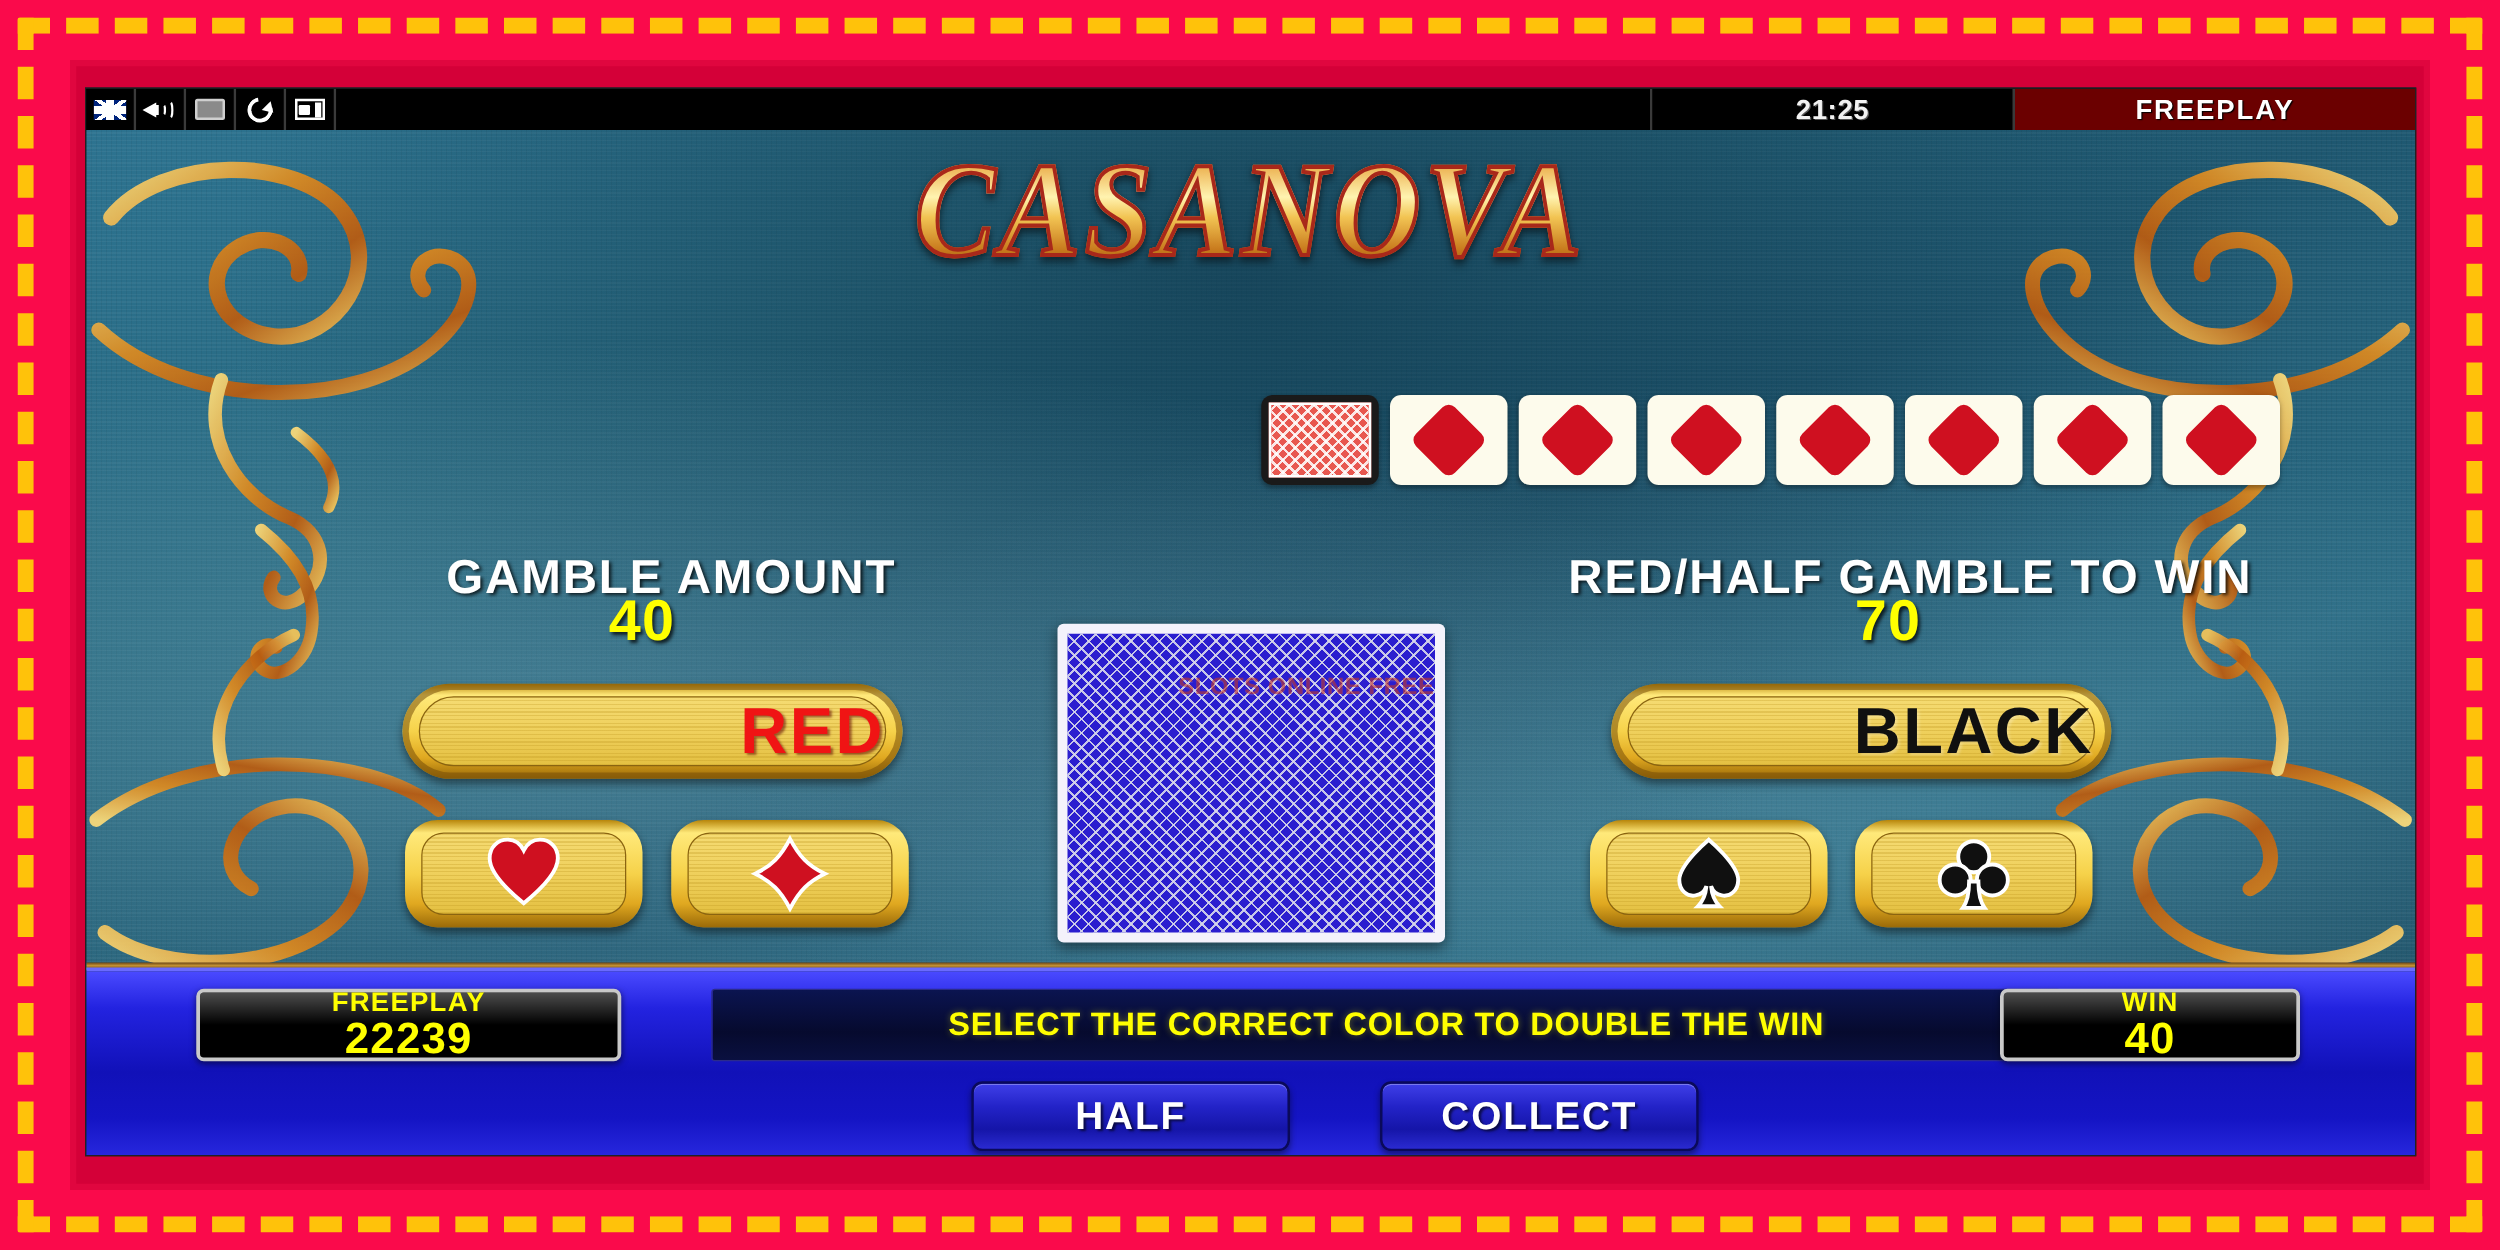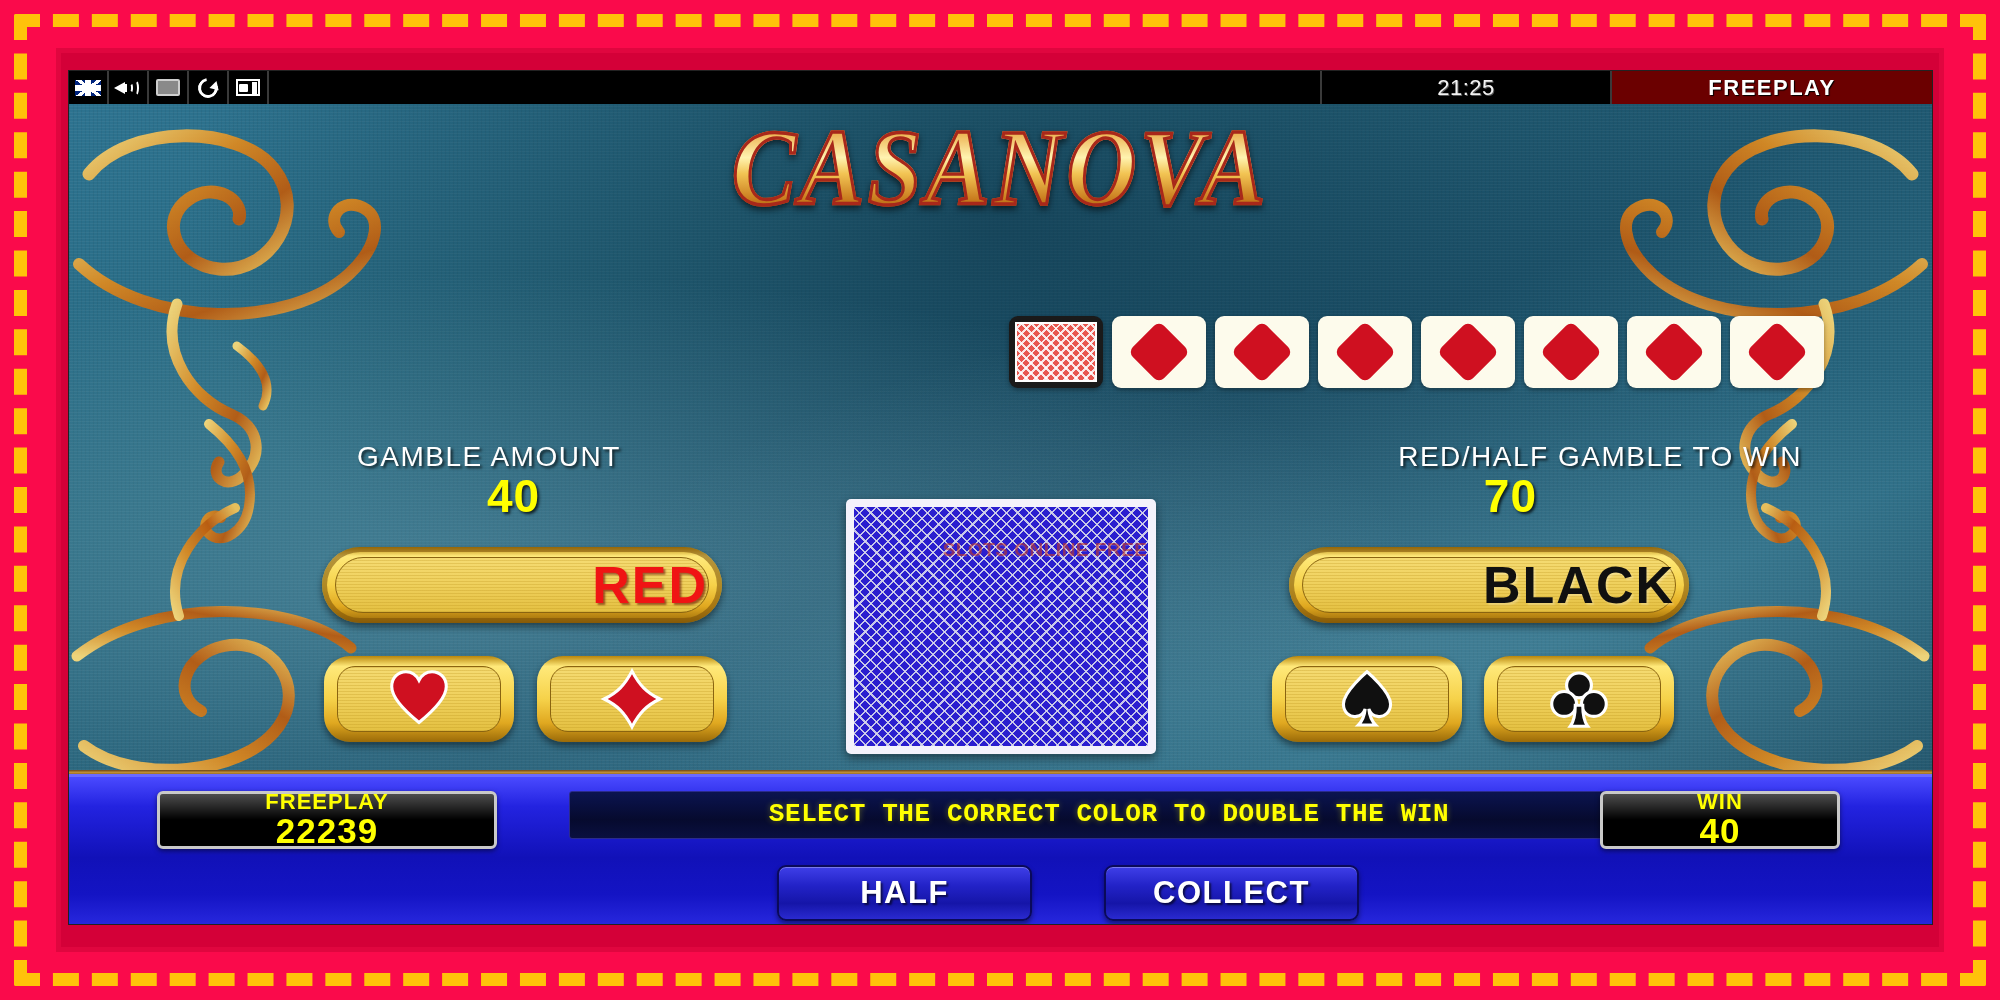--- a/index.html
+++ b/index.html
@@ -103,21 +103,21 @@
   }
   .layout-icon{
     width:24px;height:17px;border:2px solid #fff;position:relative;
   }
   .layout-icon::before{content:"";position:absolute;left:1px;top:3px;width:9px;height:8px;background:#fff;border-radius:1px;}
   .layout-icon::after{content:"";position:absolute;right:1px;top:1px;width:5px;height:12px;background:#fff;}
   #tb-spacer{ flex:1; background:#000; border-right:2px solid #3a3a3a;}
   #clock{
     width:290px; background:#000;
     display:flex;align-items:center;justify-content:center;
-    color:#f2f2f2; font-weight:normal; font-size:22px;
+    color:#f2f2f2; font-weight:bold; font-size:22px;
     letter-spacing:0.5px; border-right:2px solid #3a3a3a;
     text-shadow:1px 1px 0 #555;
   }
   #freeplay-tag{
     width:320px; background:#6b0000;
     display:flex;align-items:center;justify-content:center;
     color:#ffffff; font-weight:bold; font-size:22px;
     letter-spacing:1.5px;
     text-shadow:1px 1px 1px #000;
   }
@@ -188,22 +188,22 @@
   }
   .diamond-glyph{
     width:44px;height:44px;background:#cf1020;
     transform:rotate(45deg);
     border-radius:7px;
   }
 
   
   .stat-label{
     position:absolute;
-    color:#ffffff; font-weight:normal;
-    font-size:28px; letter-spacing:1.5px;
+    color:#ffffff; font-weight:bold;
+    font-size:38px; letter-spacing:1.5px;
     text-shadow:2px 2px 3px rgba(0,0,0,.75);
     white-space:nowrap;
   }
   .stat-value{
     position:absolute;
     color:#ffff00; font-weight:bold;
     font-size:46px; letter-spacing:1px;
     text-shadow:2px 2px 3px rgba(0,0,0,.75);
     white-space:nowrap;
   }
@@ -321,27 +321,26 @@
   }
   .meter-value{
     color:#ffff00; font-weight:bold; font-size:35px; letter-spacing:1px;
     line-height:1.05; position:relative; z-index:2;
   }
   #meter-credit{ left:88px; width:340px; }
   #meter-win{ right:92px; width:240px; }
 
   #message-box{
     position:absolute; left:500px; top:14px;
-    width:1080px; height:48px;
+    width:1080px; height:58px;
     background:linear-gradient(to bottom,#0b1450,#060a2e 60%,#0a1040);
     border:1px solid #2b2b8c;
     border-radius:3px;
     display:flex; align-items:center; justify-content:center;
     text-align:center;
-    font-family:Liberation Mono, monospace;
   }
   #message-text{
     color:#ffff00; font-weight:bold; font-size:26px;
     line-height:1.12; letter-spacing:0.6px;
     text-shadow:0 0 6px rgba(255,255,0,.35);
   }
 
   .bottom-btn{
     position:absolute; top:88px;
     height:56px;

